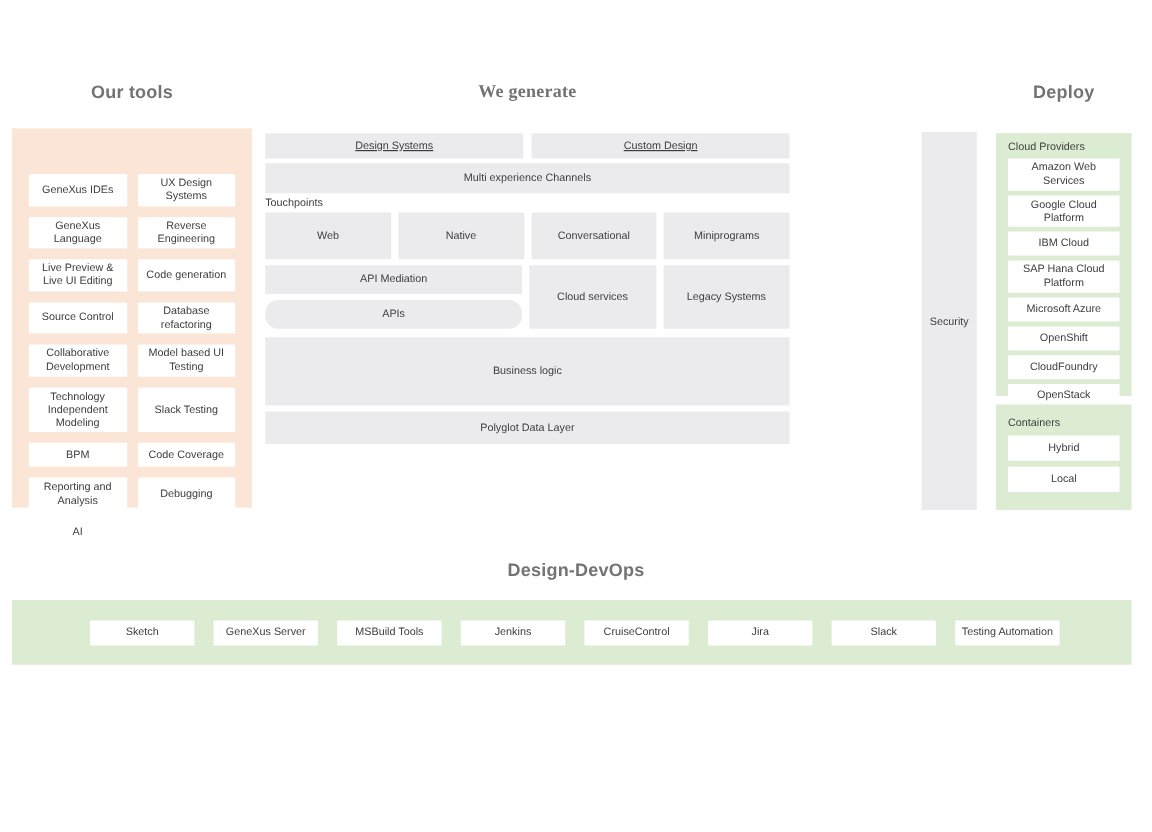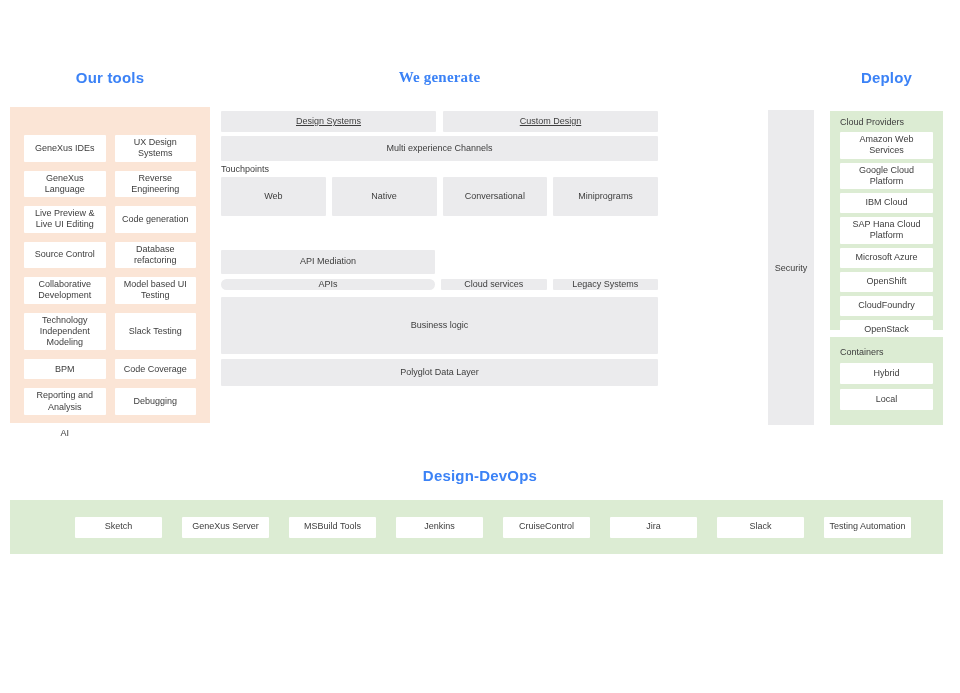--- a/index.html
+++ b/index.html
@@ -1,49 +1,49 @@
 <!DOCTYPE html>
 <html style="--peach: #fbe5d6; --green: #dcecd3; --box_gray: #ebebed;"><head>
 <meta charset="utf-8">
 <style>
   * { margin:0; padding:0; box-sizing:border-box; }
   html,body { background:#fff; }
   #canvas {
     position:relative; width:960px; height:693px; background:#fff;
     font-family:"Liberation Sans", sans-serif; color:#3d3d3d; overflow:hidden;
   }
-  .h1 { position:absolute; font-weight:bold; font-size:15px; color:#3b82f6; text-align:center; letter-spacing:.2px; }
+  .h1 { position:absolute; font-weight:bold; font-size:15px; color:#737373; text-align:center; letter-spacing:.2px; }
   .lbl { font-size:9px; color:#3d3d3d; }
   .box {
     background:#fff; display:flex; align-items:center; justify-content:center;
     text-align:center; font-size:9px; line-height:1.25; color:#3d3d3d; border-radius:1px;
   }
   .gbox {
     background:var(--box_gray,#ebebed); display:flex; align-items:center; justify-content:center;
     text-align:center; font-size:9px; line-height:1.25; color:#3d3d3d; border-radius:1px;
   }
 
   
   #tools-panel {
     position:absolute; left:10px; top:107px; width:200px; height:316px;
     background:var(--peach,#fbe5d6);
-    padding:28px 14px 0 14px;
+    padding:38px 14px 0 14px;
   }
   #tools-grid { display:grid; grid-template-columns:1fr 1fr; column-gap:9px; row-gap:9px; }
   .tool-box { min-height:20px; padding:2px 3px; }
 
   
   #center { position:absolute; left:221px; top:107px; width:437px; }
   .crow { display:flex; gap:7px; }
   #row-top { margin-top:4px; height:21px;text-decoration:underline; }
   #row-multi { margin-top:4px; height:25px; }
   #touchpoints-label { margin-top:3px; height:11px; }
   #row-touchpoints { margin-top:2px; height:39px; gap:6px; }
   #row-arch { margin-top:14px; height:33px; }
-  #row-api { margin-top:21px; height:53px; gap:6px;align-items:flex-end; }
+  #row-api { margin-top:5px; height:53px; gap:6px; }
   #api-stack { width:214px; display:flex; flex-direction:column; gap:5px; }
   #api-mediation { height:24px; }
   #apis { flex:1;border-radius:11px; }
   #row-bl { margin-top:7px; height:57px; }
   #row-pdl { margin-top:5px; height:27px; }
   .flex1 { flex:1; }
 
   
   #edge-col { position:absolute; left:666px; top:107px; width:94px; }
   #edge-label { display:block; margin-top:3px; height:11px; }
@@ -65,21 +65,20 @@
   .gp-label { display:block; height:11px; margin-bottom:2px; }
   .gp-box { min-height:20px; margin-top:4px; padding:2px 3px; }
   #containers-panel .gp-box { min-height:21px; margin-top:5px; }
 
   
   #devops-band {
     position:absolute; left:10px; top:500px; width:933px; height:54px;
     background:var(--green,#dcecd3);
     display:flex; align-items:center; justify-content:space-between;
     padding:0 60px 0 65px;
-    gap:20px;
   }
   .devops-box { width:87px; height:21px; flex:none; }
 
   
   #hdr-tools { left:10px; width:200px; top:69px; }
   #hdr-generate { left:221px; width:437px; top:69px;font-family:Liberation Serif, serif; }
   #hdr-deploy { left:830px; width:113px; top:69px; }
   #hdr-devops { left:0; width:960px; top:467px; font-size:15px; }
 </style>
 </head>

